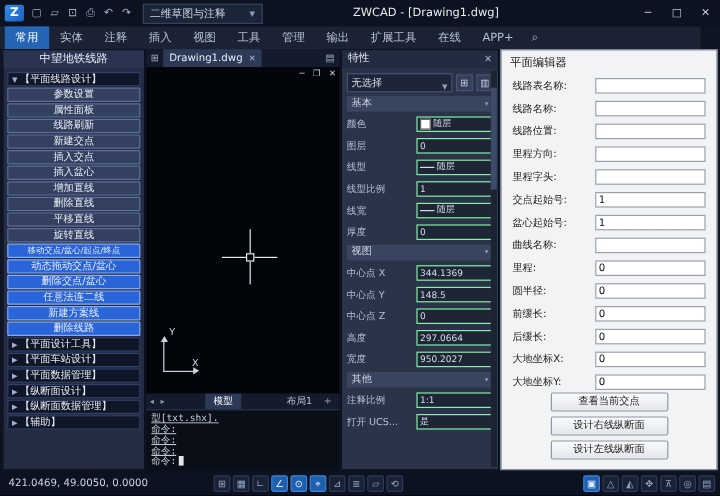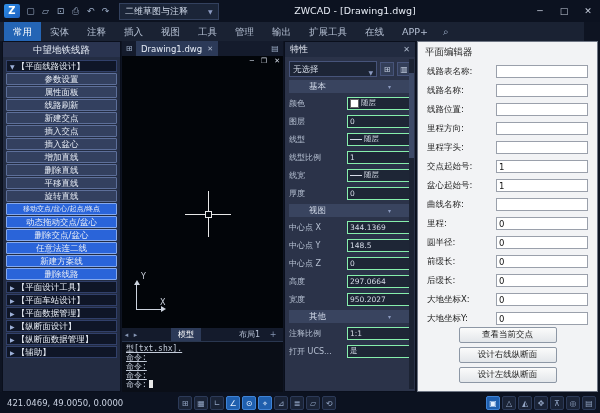--- a/index.html
+++ b/index.html
@@ -76,21 +76,21 @@
          border:1px solid #0a0f1c;box-sizing:border-box;}
   .props-head{height:15px;line-height:15px;padding:0 5px;font-size:9px;color:#e6ebf4;background:#222b40;display:flex;}
   .props-close{margin-left:auto;font-size:8px;color:#aeb9cc;}
   .sel-row{display:flex;align-items:center;gap:3px;margin:4px 4px 2px;}
   .sel-combo{flex:1;display:flex;align-items:flex-end;height:14px;background:#1d2536;border:1px solid #47547a;
              font-size:8.5px;color:#d6dde9;padding:0 3px;}
   .sel-combo .arr{margin-left:auto;font-size:6px;color:#8b9ac0;}
   .sel-btn{width:14px;height:14px;background:#333e58;border:1px solid #47547a;font-size:8px;
            color:#c3cddf;text-align:center;line-height:13px;box-sizing:border-box;}
   .psec-head{margin:3px 4px 0;height:13px;line-height:13px;font-size:8.5px;color:#cfd7e6;
-             background:#39445f;padding:0 20px;display:flex;}
+             background:#39445f;padding:0 4px;display:flex;}
   .psec-head .chev{margin-left:auto;font-size:6px;color:#8b9ac0;}
   .prow{display:flex;align-items:center;margin:2px 4px 0;height:16px;}
   .plabel{flex:1;font-size:8px;color:#b6c0d2;white-space:nowrap;overflow:hidden;}
   .pval{width:64px;height:13px;background:#1e2636;border:1px solid #86efac;display:flex;
         align-items:center;font-size:7.5px;color:#d6dce8;padding:0 2px;gap:2px;box-sizing:border-box;}
   .swatch{width:7px;height:7px;border:1px solid #666;}
   .ltline{width:12px;height:1px;background:#d6dce8;}
   .props-scroll{position:absolute;right:1px;top:17px;bottom:2px;width:5px;background:#1c2333;}
   .props-thumb{position:absolute;left:0;top:14px;width:5px;height:85px;background:#3d4a68;}
   

